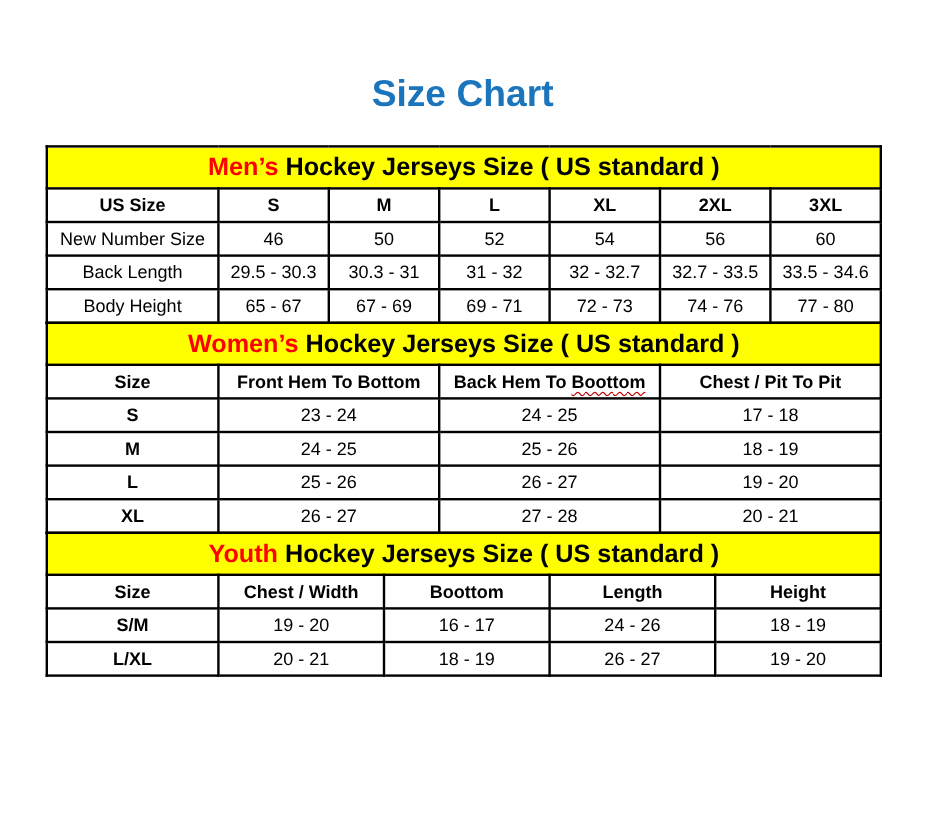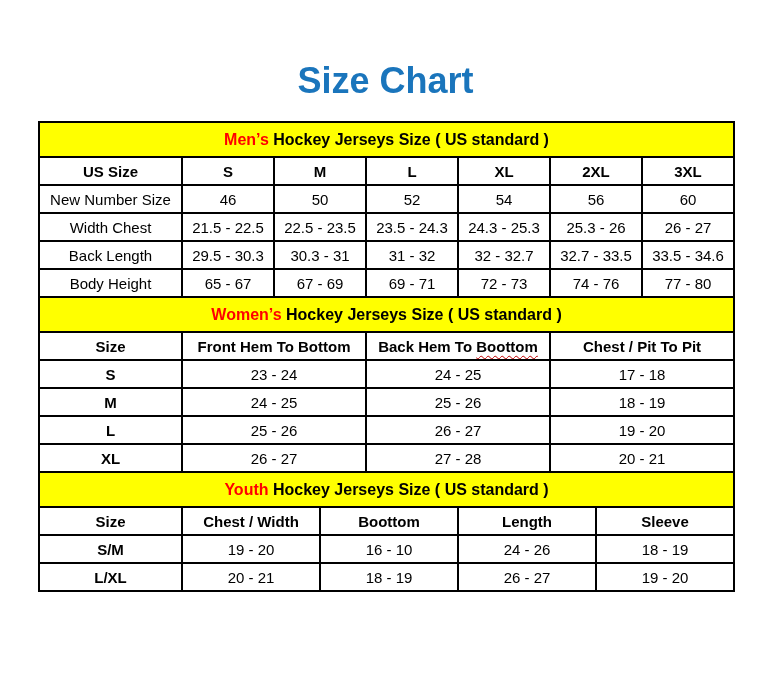--- a/index.html
+++ b/index.html
@@ -15,21 +15,21 @@
     background: #ffffff;
     overflow: hidden;
   }
   .title {
     position: absolute;
     top: 60px;
     left: 38px;
     width: 695px;
     margin: 0;
     text-align: center;
-    font-size: 36px;
+    font-size: 31px;
     font-weight: bold;
     color: var(--title-blue, #1a75bc);
   }
   .tables {
     position: absolute;
     top: 121px;
     left: 38px;
     width: 695px;
   }
   table.size-table {
@@ -48,21 +48,21 @@
     padding: 0 2px;
     height: 26px;
     font-size: 15px;
     color: #000000;
     white-space: nowrap;
     overflow: hidden;
   }
   .size-table td.banner {
     background: var(--banner-yellow, #ffff00);
     font-weight: bold;
-    font-size: 16px;
+    font-size: 21px;
     height: 33px;
   }
   .size-table .banner .accent {
     color: var(--accent-red, #ff0000);
   }
   .size-table th {
     font-weight: bold;
   }
   .size-table td.val,
   .size-table td.row-label {
@@ -111,29 +111,20 @@
           <tr>
             <td class="row-label">New Number Size</td>
             <td class="val">46</td>
             <td class="val">50</td>
             <td class="val">52</td>
             <td class="val">54</td>
             <td class="val">56</td>
             <td class="val">60</td>
           </tr>
           <tr>
-            <td class="row-label">Width Chest</td>
-            <td class="val">21.5 - 22.5</td>
-            <td class="val">22.5 - 23.5</td>
-            <td class="val">23.5 - 24.3</td>
-            <td class="val">24.3 - 25.3</td>
-            <td class="val">25.3 - 26</td>
-            <td class="val">26 - 27</td>
-          </tr>
-          <tr>
             <td class="row-label">Back Length</td>
             <td class="val">29.5 - 30.3</td>
             <td class="val">30.3 - 31</td>
             <td class="val">31 - 32</td>
             <td class="val">32 - 32.7</td>
             <td class="val">32.7 - 33.5</td>
             <td class="val">33.5 - 34.6</td>
           </tr>
           <tr>
             <td class="row-label">Body Height</td>
@@ -199,26 +190,26 @@
       </colgroup>
       <tbody>
           <tr>
             <td colspan="5" class="banner"><span class="accent">Youth</span><span> Hockey Jerseys Size ( US standard )</span></td>
           </tr>
           <tr>
             <th>Size</th>
             <th>Chest / Width</th>
             <th>Boottom</th>
             <th>Length</th>
-            <th>Sleeve</th>
+            <th>Height</th>
           </tr>
           <tr>
             <td class="row-label">S/M</td>
             <td class="val">19 - 20</td>
-            <td class="val">16 - 10</td>
+            <td class="val">16 - 17</td>
             <td class="val">24 - 26</td>
             <td class="val">18 - 19</td>
           </tr>
           <tr>
             <td class="row-label">L/XL</td>
             <td class="val">20 - 21</td>
             <td class="val">18 - 19</td>
             <td class="val">26 - 27</td>
             <td class="val">19 - 20</td>
           </tr>

